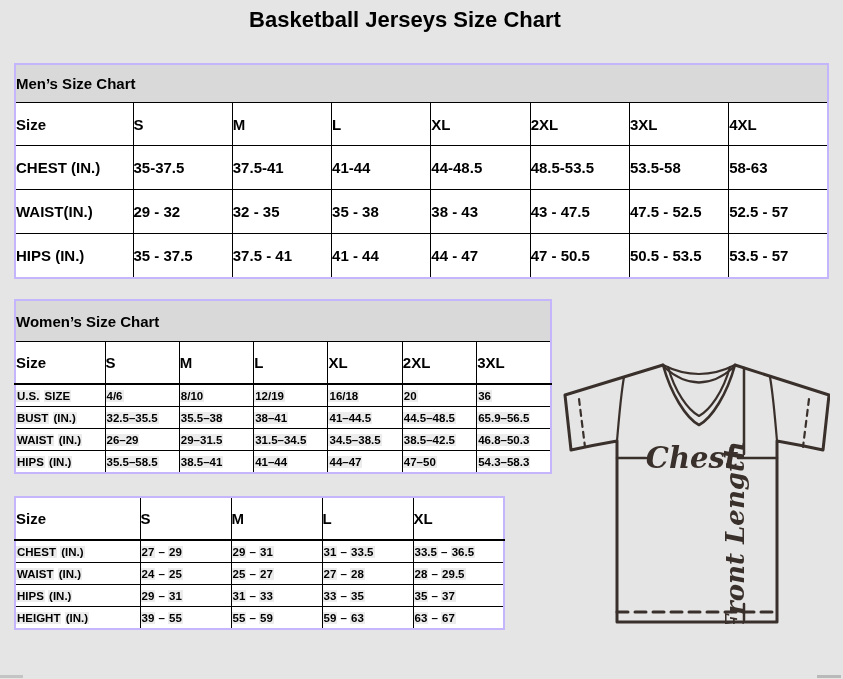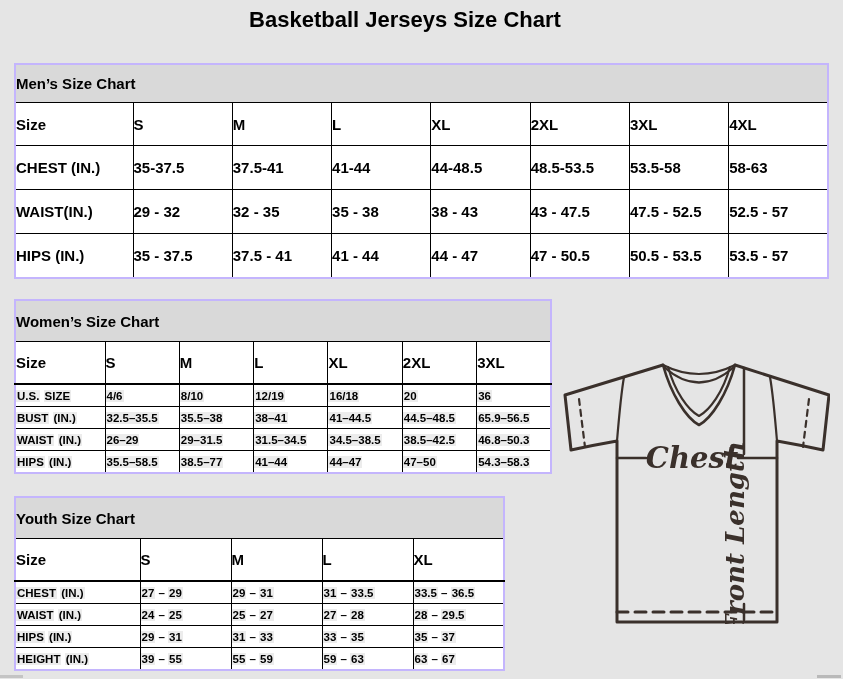--- a/index.html
+++ b/index.html
@@ -143,41 +143,38 @@
           <td><span class="shaded">26–29</span></td>
           <td><span class="shaded">29–31.5</span></td>
           <td><span class="shaded">31.5–34.5</span></td>
           <td><span class="shaded">34.5–38.5</span></td>
           <td><span class="shaded">38.5–42.5</span></td>
           <td><span class="shaded">46.8–50.3</span></td>
         </tr>
         <tr class="data-row">
           <th class="row-label"><span class="shaded">HIPS</span> <span class="shaded">(IN.)</span></th>
           <td><span class="shaded">35.5–58.5</span></td>
-          <td><span class="shaded">38.5–77</span></td>
+          <td><span class="shaded">38.5–41</span></td>
           <td><span class="shaded">41–44</span></td>
           <td><span class="shaded">44–47</span></td>
           <td><span class="shaded">47–50</span></td>
           <td><span class="shaded">54.3–58.3</span></td>
         </tr>
       </tbody>
     </table>
 
   <table id="youth" class="chart-table">
       <colgroup>
         <col style="width: 125px;">
         <col>
         <col>
         <col>
         <col>
       </colgroup>
       <tbody>
-        <tr>
-          <th colspan="5" class="tbl-title">Youth Size Chart</th>
-        </tr>
         <tr class="size-row">
           <th>Size</th>
           <th>S</th>
           <th>M</th>
           <th>L</th>
           <th>XL</th>
         </tr>
         <tr class="data-row">
           <th class="row-label"><span class="shaded">CHEST</span> <span class="shaded">(IN.)</span></th>
           <td><span class="shaded">27</span> <span>–</span> <span class="shaded">29</span></td>

